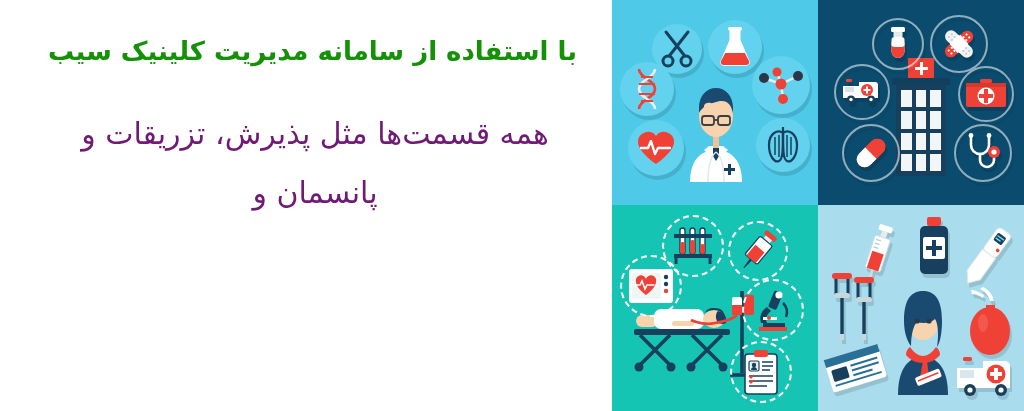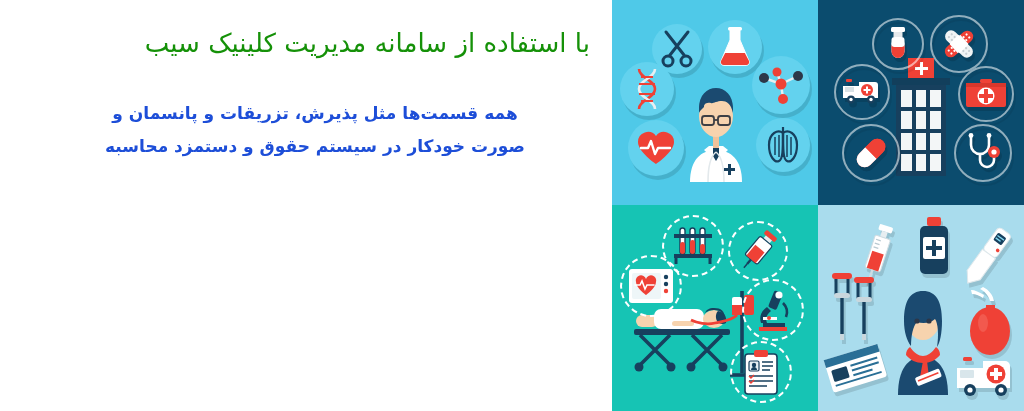--- a/index.html
+++ b/index.html
@@ -25,33 +25,33 @@
     height: 411px;
     background: #ffffff;
     box-sizing: border-box;
     padding: 26px 22px 10px 40px;
     direction: rtl;
     text-align: center;
   }
   .headline {
     color: #159108;
     font-size: 26px;
-    font-weight: normal;
+    font-weight: bold;
     line-height: 1.35;
     letter-spacing: 0;
-    margin: 0;
+    margin: 8px;
     padding: 0 0 0 0;
-    text-align: right;
+    text-align: left;
     white-space: nowrap;
   }
   .body-copy {
     margin: 36px 0 0 0;
-    color: #1d4ed8;
-    font-size: 17px;
-    font-weight: bold;
+    color: #701a75;
+    font-size: 30px;
+    font-weight: normal;
     line-height: 1.95;
     text-align: center;
     direction: rtl;
   }
 
   
   .collage {
     position: absolute;
     left: 612px;
     top: 0;
@@ -101,21 +101,20 @@
 </style>
 </head>
 <body>
 
 <div id="page">
 
   <div class="text-panel">
     <h1 class="headline">با استفاده از سامانه مدیریت کلینیک سیب</h1>
     <div class="body-copy">
       <div>همه قسمت‌ها مثل پذیرش، تزریقات و پانسمان و</div>
-      <div>صورت خودکار در سیستم حقوق و دستمزد محاسبه</div>
     </div>
   </div>
 
   <div class="collage">
 
     <div class="quad q-tl">
 
       <div class="bldg">
         <div class="sign">
           <svg width="13" height="13" viewBox="0 0 13 13">

